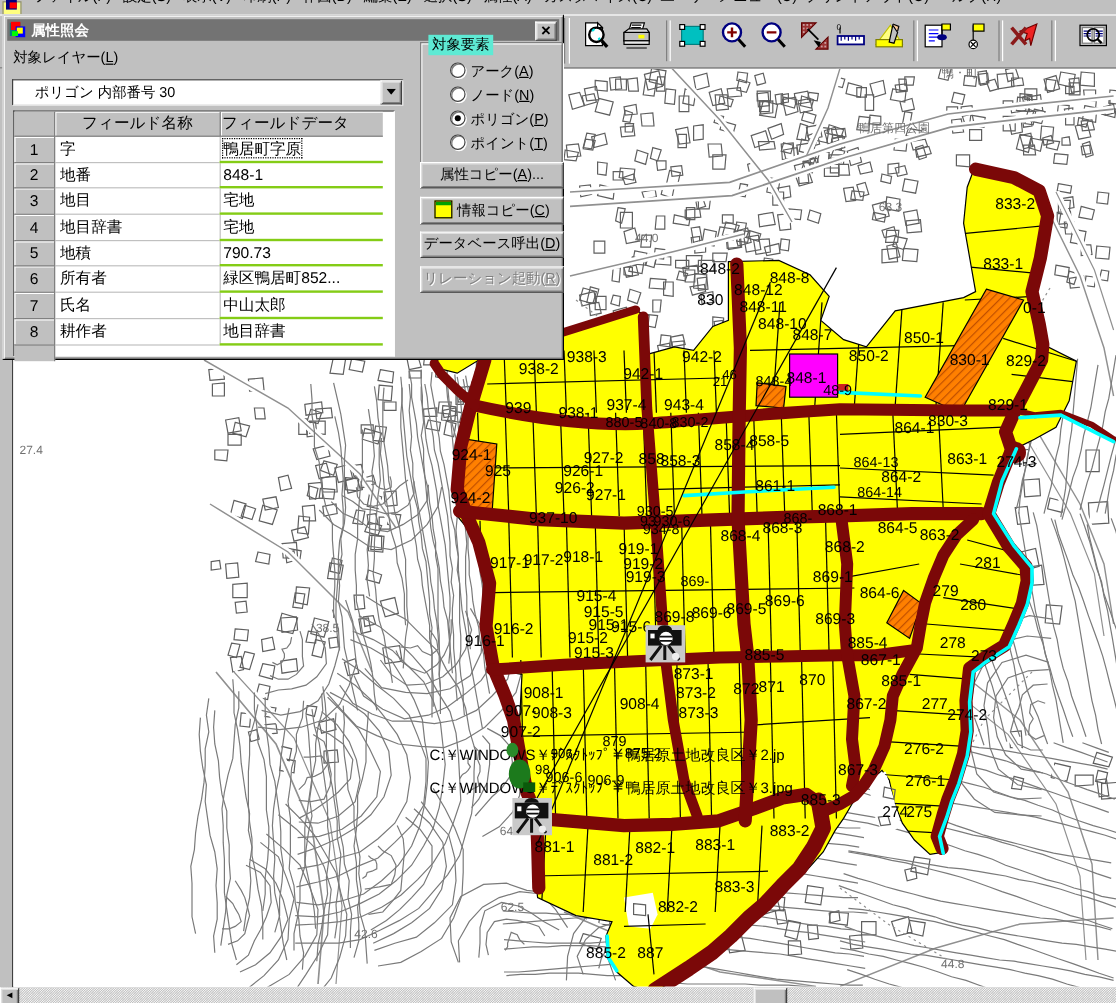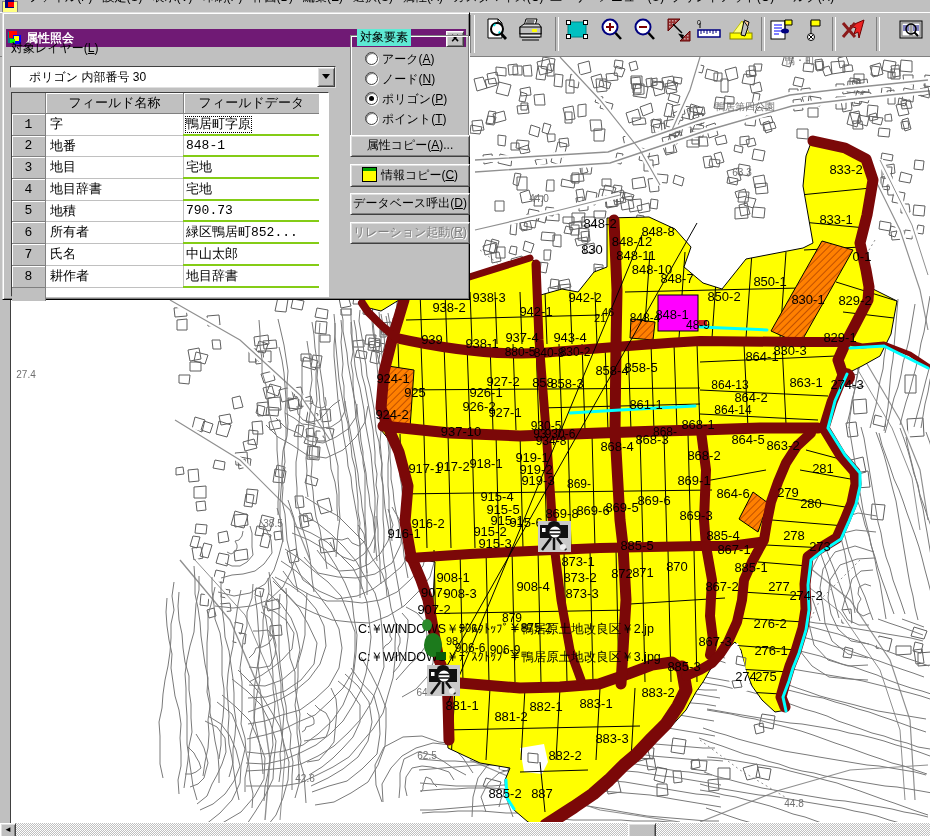--- a/index.html
+++ b/index.html
@@ -3,21 +3,21 @@
 <style>
 html,body{margin:0;padding:0}
 body{width:930px;height:836px;overflow:hidden;background:#c0c0c0;font-family:"Liberation Sans",sans-serif;position:relative}
 .abs{position:absolute}
 .sunk{border-top:1px solid #404040;border-left:1px solid #404040;border-right:1px solid #dfdfdf;border-bottom:1px solid #dfdfdf;background:#fff}
 .btn{background:#c0c0c0;border-top:1px solid #fff;border-left:1px solid #fff;border-right:1px solid #404040;border-bottom:1px solid #404040;box-shadow:inset 1px 1px 0 #dfdfdf, inset -1px -1px 0 #808080;font-size:12px;text-align:center;color:#000}
 .tb{position:absolute;width:26px;height:26px;top:4px}
 .rn{background:#c0c0c0;border-right:1px solid #808080;border-bottom:1px solid #808080;text-align:center;box-shadow:inset 1px 1px 0 #fff}
 .c1{border-right:1px solid #c0c0c0;border-bottom:1px solid #c0c0c0;padding-left:4px}
 .c2{border-bottom:2px solid #84cc16;padding-left:2px}
-.rad{left:14px;font-size:12px;height:14px;line-height:14px}
+.rad{left:24px;font-size:12px;height:14px;line-height:14px}
 .rb{display:inline-block;width:11px;height:11px;border-radius:50%;background:#fff;border:1px solid #404040;box-shadow:inset 1px 1px 0 #808080,1px 1px 0 #fff;vertical-align:-2px;margin-right:4px;position:relative}
 .rbon::after{content:"";position:absolute;left:3px;top:3px;width:5px;height:5px;border-radius:50%;background:#000}
 </style></head>
 <body>
 
 <div class="abs" style="left:0;top:55px;width:930px;height:768px;background:#c0c0c0">
  <div class="abs" style="left:10px;top:1px;width:920px;height:766px;border-top:1px solid #404040;border-left:1px solid #404040;background:#fff;overflow:hidden">
   <svg id="map" width="919" height="765" viewBox="11 57 919 765" style="position:absolute;left:0;top:0">
 <defs>
 <pattern id="hatch" width="5" height="5" patternUnits="userSpaceOnUse" patternTransform="rotate(45)">
@@ -1127,21 +1127,21 @@
     <rect x="4" y="6" width="8" height="13" fill="#fff" stroke="#808080"></rect>
     <rect x="14" y="6" width="8" height="13" fill="#fff" stroke="#808080"></rect>
     <path d="M5,9h6M5,11h6M5,13h6M15,9h6M15,11h6M15,13h6" stroke="#000080"></path>
     <circle cx="13" cy="12" r="5" fill="none" stroke="#000" stroke-width="1.5"></circle>
     <path d="M16.5,15.5 L20,19" stroke="#000" stroke-width="2"></path>
   </svg>
 </div>
 
 <div class="abs" style="left:2px;top:12px;width:466px;height:286px;background:#c0c0c0;border-top:1px solid #dfdfdf;border-left:1px solid #dfdfdf;border-right:1px solid #000;border-bottom:1px solid #000;box-shadow:inset 1px 1px 0 #fff, inset -1px -1px 0 #808080">
 
-  <div class="abs" style="left:3px;top:16px;right:3px;height:18px;background:#701a75;color:#fff;font-size:12px;font-weight:bold;line-height:18px">
+  <div class="abs" style="left:3px;top:3px;right:3px;height:18px;background:#737373;color:#fff;font-size:12px;font-weight:bold;line-height:18px">
     <svg class="abs" style="left:2px;top:2px" width="14" height="14" viewBox="0 0 14 14">
       <rect x="0" y="1" width="9" height="11" fill="#00807f"></rect>
       <rect x="1" y="0" width="8" height="7" fill="#ff0000"></rect>
       <rect x="5" y="4" width="8" height="9" fill="#0000ff"></rect>
       <rect x="6" y="5" width="5" height="5" fill="#ffff00"></rect>
       <rect x="2" y="8" width="5" height="4" fill="#00ff00"></rect>
     </svg>
     <span style="margin-left:20px">属性照会</span>
     <div class="btn abs" style="right:2px;top:2px;width:16px;height:14px;line-height:12px;font-size:14px;font-weight:bold;font-family:'Liberation Sans',sans-serif">×</div>
   </div>
@@ -1149,26 +1149,26 @@
   <div class="abs" style="left:8px;top:27px;font-size:12px">対象レイヤー(<span style="text-decoration:underline">L</span>)</div>
 
   <div class="abs sunk" style="left:7px;top:53px;width:324px;height:20px">
     <div class="abs" style="left:18px;top:2px;font-size:12px">ポリゴン 内部番号 30</div>
     <div class="btn abs" style="right:0px;top:0px;width:16px;height:18px"><svg width="8" height="5" viewBox="0 0 8 5" style="margin-top:6px">
           <path d="M0,0 L8,0 L4,5 z" fill="#000"></path>
         </svg></div>
   </div>
 
   <div class="abs" style="left:8px;top:79px;width:316px;height:203px;border-top:1px solid #404040;border-left:1px solid #404040;border-right:1px solid #fff;border-bottom:1px solid #fff;background:#fff;font-size:13px">
-    <table style="border-collapse:collapse;font-size:13px;font-family:Liberation Mono, monospace;table-layout:fixed;width:301px">
+    <table style="border-collapse:collapse;font-size:13px;font-family:Liberation Sans, sans-serif;table-layout:fixed;width:301px">
       <tbody>
           <tr style="height:16px">
         <td style="width:31px;background:#c0c0c0;border-right:1px solid #808080;border-bottom:1px solid #808080"></td>
         <td style="width:135px;background:#c0c0c0;border-right:1px solid #808080;border-bottom:1px solid #808080;text-align:center;box-shadow:inset 1px 1px 0 #fff">フィールド名称</td>
-        <td style="width:133px;background:#c0c0c0;border-bottom:1px solid #808080;text-align:center;box-shadow:inset 1px 1px 0 #fff">フィールドデータ</td>
+        <td style="width:133px;background:#c0c0c0;border-bottom:1px solid #808080;box-shadow:inset 1px 1px 0 #fff">フィールドデータ</td>
       </tr>
       <tr style="height:20px">
             <td class="rn">1</td>
             <td class="c1">字</td>
             <td class="c2"><span style="outline:1px dotted #000">鴨居町字原</span></td>
           </tr>
       <tr style="height:20px">
             <td class="rn">2</td>
             <td class="c1">地番</td>
             <td class="c2">848-1</td>

